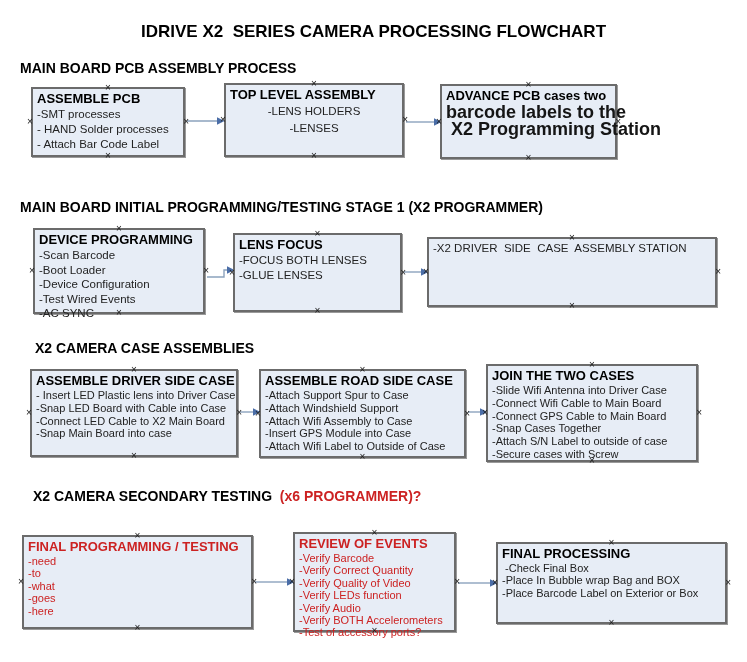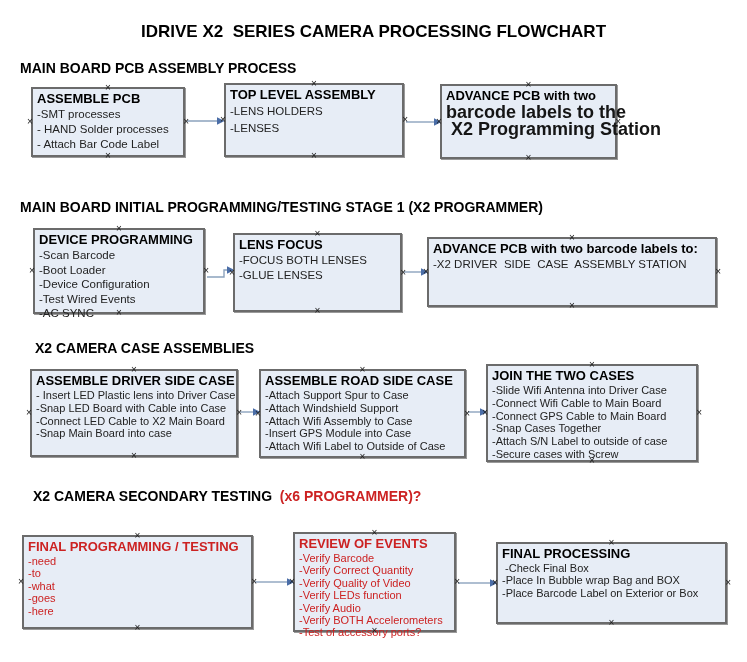--- a/index.html
+++ b/index.html
@@ -25,21 +25,21 @@
   .section-heading .red{color:var(--red-text);}
   .connectors{position:absolute;left:0;top:0;width:747px;height:662px;}
   .box{
     position:absolute;background:var(--box-fill);
     border:2px solid var(--box-border);box-shadow:1px 1px 0 #9a9a9a;
     padding:2px 4px;box-sizing:border-box;overflow:visible;
   }
   .box-title{font-size:13px;font-weight:bold;line-height:16px;white-space:pre;color:#000000;}
   .box-line{font-size:11.5px;line-height:14.5px;white-space:pre;color:#222;}
   .lh15 .box-line{line-height:15px;}
-  .lh16 .box-line{line-height:16.5px;}
+  .lh16 .box-line{line-height:16.5px;text-align:center;}
   .tight .box-line{font-size:11px;line-height:12.8px;}
   .tighter .box-line{font-size:11px;line-height:12.4px;}
   .bold-body .box-line{font-weight:bold;font-size:18px;line-height:17px;color:#151515;}
   .red-box .box-title,.red-box .box-line{color:var(--red-text);}
   .anchor{
     position:absolute;font-size:10px;line-height:10px;color:#1a1a1a;
     font-weight:normal;pointer-events:none;
   }
   .anchor-top{top:-6px;left:50%;transform:translateX(-50%);}
   .anchor-bottom{bottom:-6px;left:50%;transform:translateX(-50%);}
@@ -94,21 +94,21 @@
     <div>
         <div class="box-line">-LENS HOLDERS</div>
         <div class="box-line">-LENSES</div>
       </div>
   <span class="anchor anchor-top">×</span>
       <span class="anchor anchor-bottom">×</span>
       <span class="anchor anchor-left">×</span>
       <span class="anchor anchor-right">×</span>
     </div>
   <div class="box bold-body" style="left:440px;top:84px;width:177px;height:75px;">
-    <div class="box-title">ADVANCE PCB with two</div>
+    <div class="box-title">ADVANCE PCB cases two</div>
     <div>
         <div class="box-line">barcode labels to the</div>
         <div class="box-line"> X2 Programming Station</div>
       </div>
   <span class="anchor anchor-top">×</span>
       <span class="anchor anchor-bottom">×</span>
       <span class="anchor anchor-left">×</span>
       <span class="anchor anchor-right">×</span>
     </div>
 
@@ -131,21 +131,20 @@
     <div>
         <div class="box-line">-FOCUS BOTH LENSES</div>
         <div class="box-line">-GLUE LENSES</div>
       </div>
   <span class="anchor anchor-top">×</span>
       <span class="anchor anchor-bottom">×</span>
       <span class="anchor anchor-left">×</span>
       <span class="anchor anchor-right">×</span>
     </div>
   <div class="box" style="left:427px;top:237px;width:290px;height:70px;">
-    <div class="box-title">ADVANCE PCB with two barcode labels to:</div>
     <div>
         <div class="box-line">-X2 DRIVER  SIDE  CASE  ASSEMBLY STATION</div>
       </div>
   <span class="anchor anchor-top">×</span>
       <span class="anchor anchor-bottom">×</span>
       <span class="anchor anchor-left">×</span>
       <span class="anchor anchor-right">×</span>
     </div>
 
   <div class="box tight" style="left:30px;top:369px;width:208px;height:88px;">

